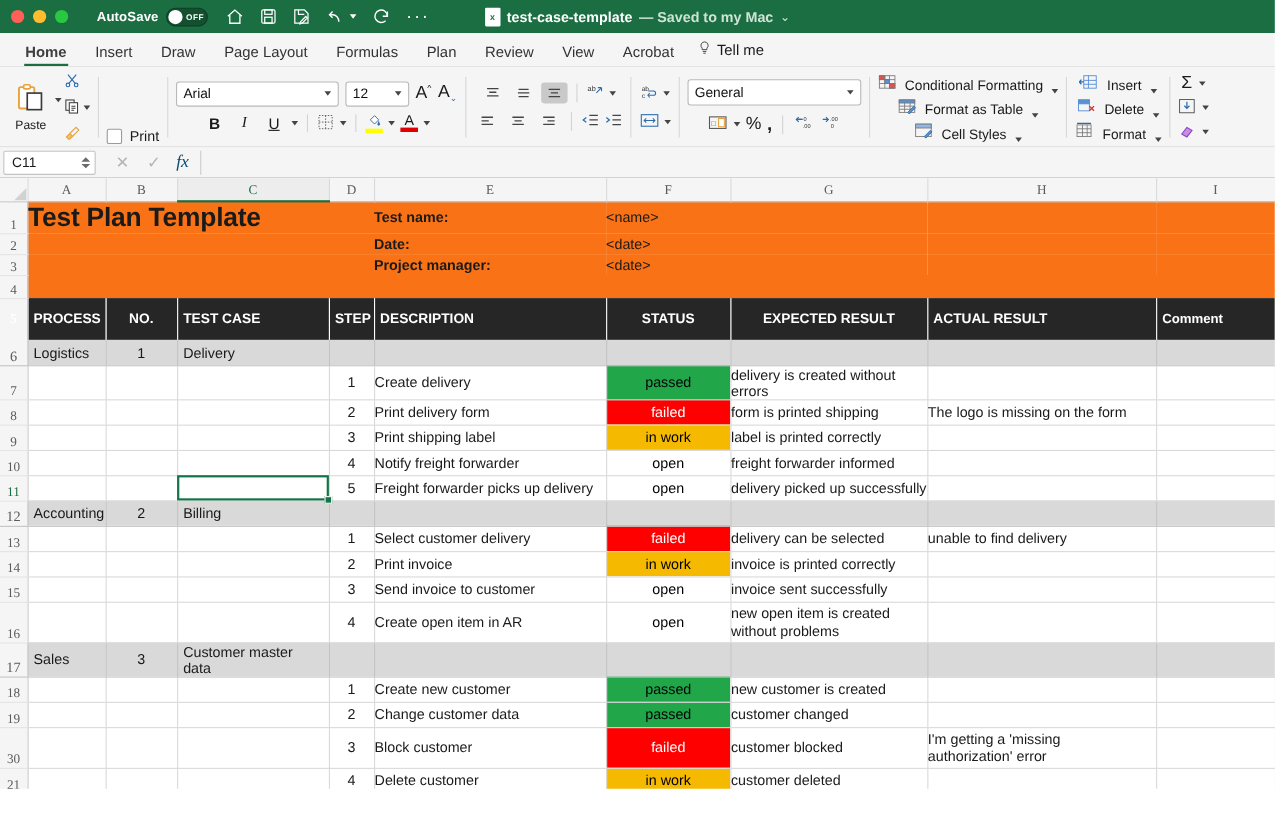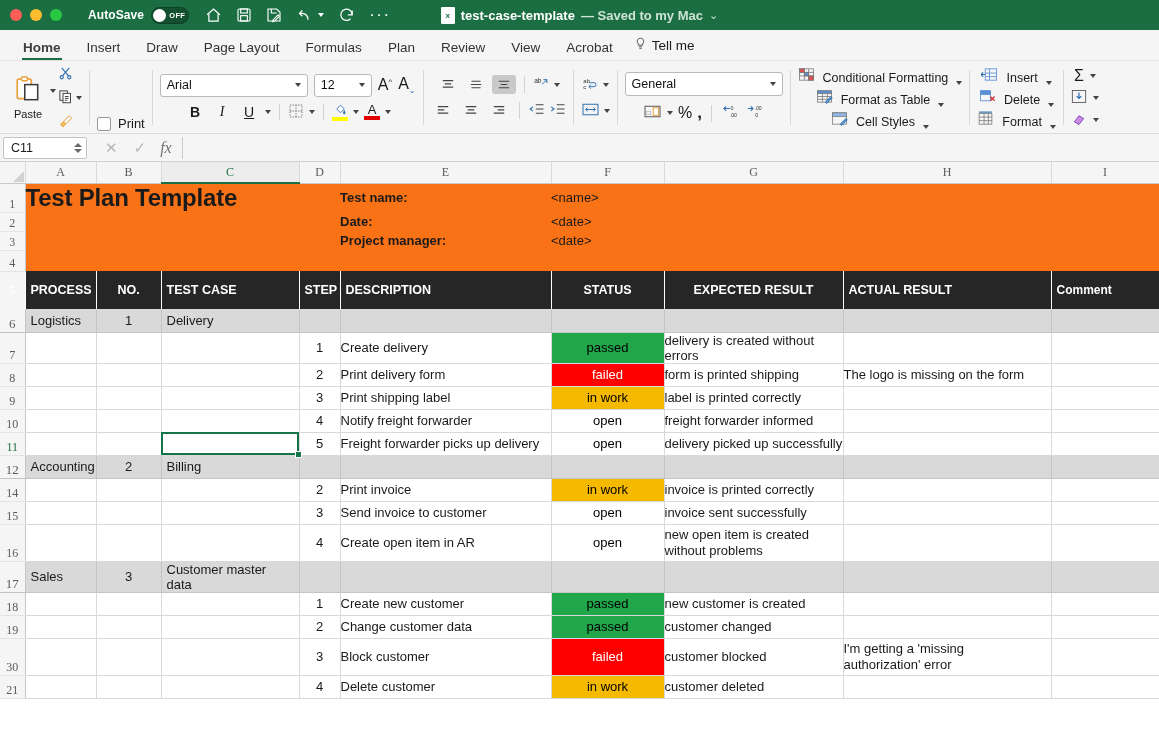--- a/index.html
+++ b/index.html
@@ -128,21 +128,21 @@
   .namebox {
     width:84px; height:22px; margin-left:3px; background:#fff;
     border:1px solid #c4c4c4; border-radius:2px;
     display:flex; align-items:center; justify-content:space-between;
     padding:0 4px 0 7px; font-size:12.5px;
   }
   .spin { display:flex; flex-direction:column; gap:2px; }
   .sp-up{width:0;height:0;border-left:4px solid transparent;border-right:4px solid transparent;border-bottom:4px solid #6a6a6a;}
   .sp-dn{width:0;height:0;border-left:4px solid transparent;border-right:4px solid transparent;border-top:4px solid #6a6a6a;}
   .fb-btns { display:flex; align-items:center; gap:16px; margin-left:18px; color:#b5b5b5; font-size:15px;}
-  .fx { font-style:italic; font-family:"Liberation Serif", serif; font-size:16px; color:#737373; margin-left:14px;}
+  .fx { font-style:italic; font-family:"Liberation Serif", serif; font-size:16px; color:#0c4a6e; margin-left:14px;}
   .fb-input { flex:1; height:22px; margin-left:10px; border-left:1px solid #ccc; padding-left:8px; }
 
   
   .grid-wrap { position:relative; height:555px; overflow:hidden; }
   table.grid { border-collapse:collapse; table-layout:fixed; width:1159px; }
   table.grid td, table.grid th { padding:0; margin:0; }
 
   .colhead th {
     height:21px; background:#F5F5F5; border-right:1px solid #d9d9d9; border-bottom:1px solid #c9c9c9;
     font-weight:400; font-size:12px; color:#5b5b5b; text-align:center; font-family:"Liberation Serif", serif;
@@ -784,20 +784,32 @@
     <td class="num">2</td>
     <td>Billing</td>
     <td></td>
     <td></td>
     <td></td>
     <td></td>
     <td></td>
     <td></td>
   </tr>
 
+  <tr style="height:23px">
+    <td class="rowhead">13</td>
+    <td class="cell"></td>
+    <td class="cell"></td>
+    <td class="cell"></td>
+    <td class="cell step">1</td>
+    <td class="cell">Select customer delivery</td>
+    <td class="cell status failed">failed</td>
+    <td class="cell">delivery can be selected</td>
+    <td class="cell">unable to find delivery</td>
+    <td class="cell"></td>
+  </tr>
 
   <tr style="height:23px">
     <td class="rowhead">14</td>
     <td class="cell"></td>
     <td class="cell"></td>
     <td class="cell"></td>
     <td class="cell step">2</td>
     <td class="cell">Print invoice</td>
     <td class="cell status inwork">in work</td>
     <td class="cell">invoice is printed correctly</td>

